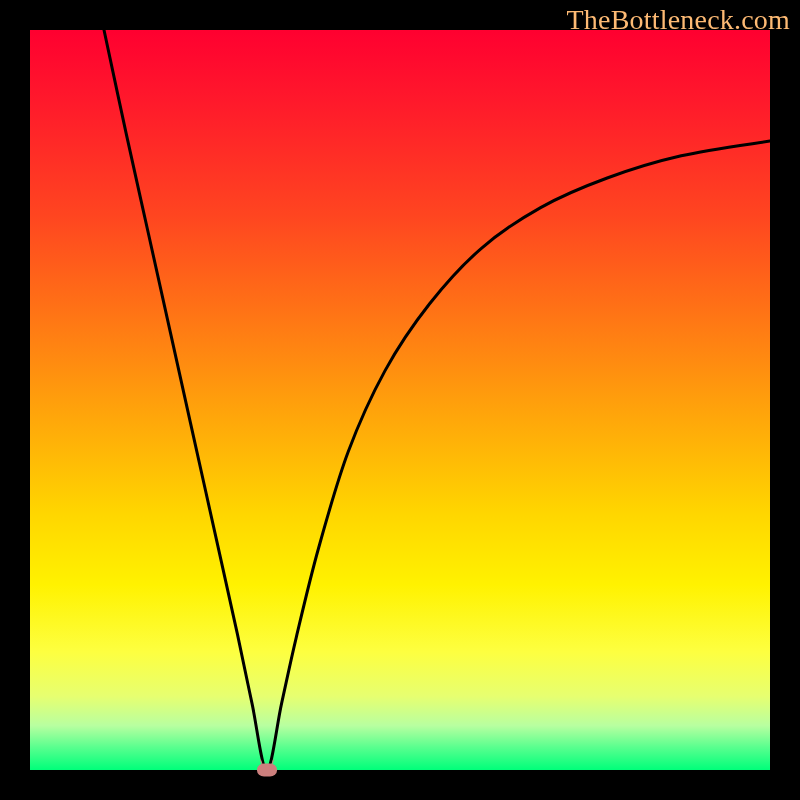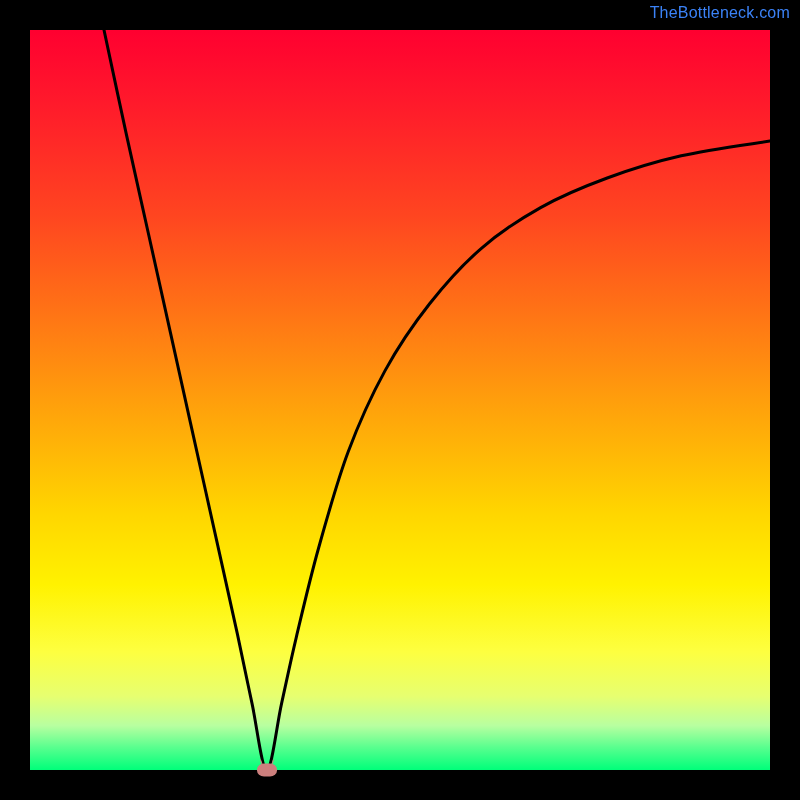--- a/index.html
+++ b/index.html
@@ -37,25 +37,26 @@
       #e7ff70 90%,
       #b8ffa0 94%,
       #57ff8e 97%,
       #00ff7a 100%
     );
   }
   .watermark {
     position: absolute;
     top: 4px;
     right: 10px;
-    color: #3b82f6;
-    font-size: 16px;
+    color: #fdba74;
+    font-size: 28px;
     letter-spacing: 0.2px;
     font-weight: 500;
     z-index: 5;
+    font-family: Liberation Serif, serif;
   }
   svg.curve {
     position: absolute;
     left: 0;
     top: 0;
     width: 740px;
     height: 740px;
     z-index: 3;
   }
   .beetle {

